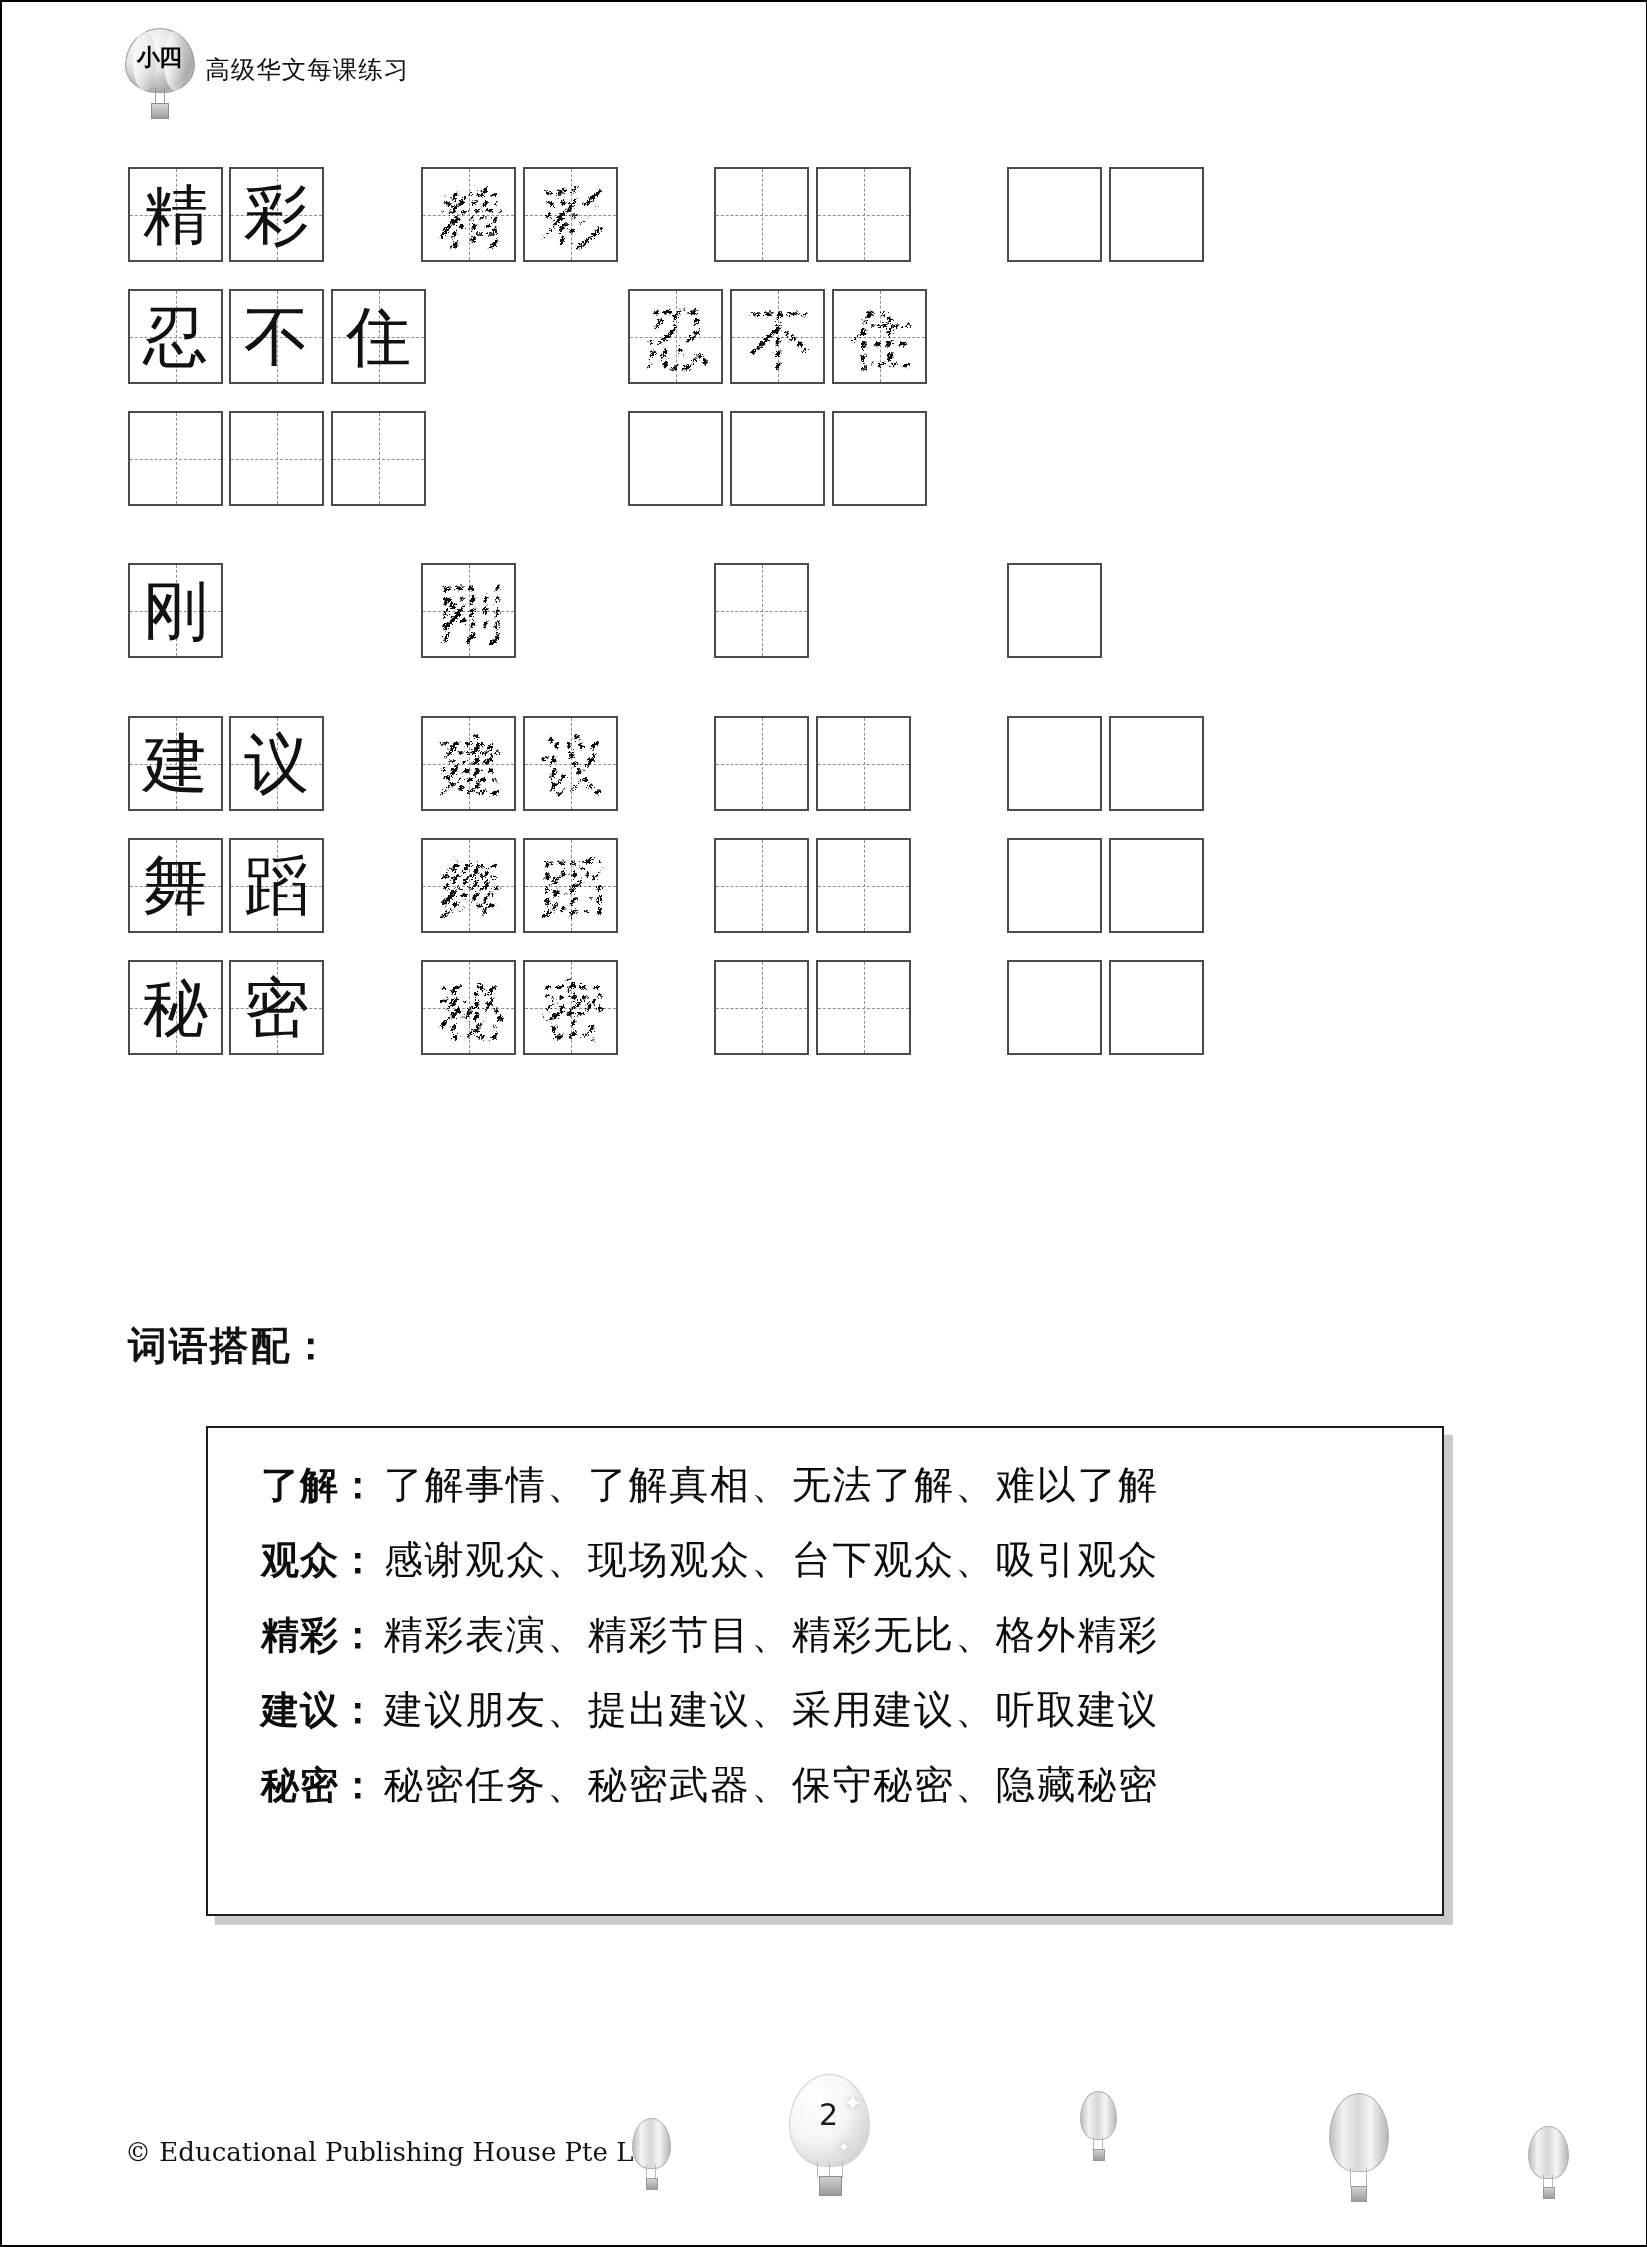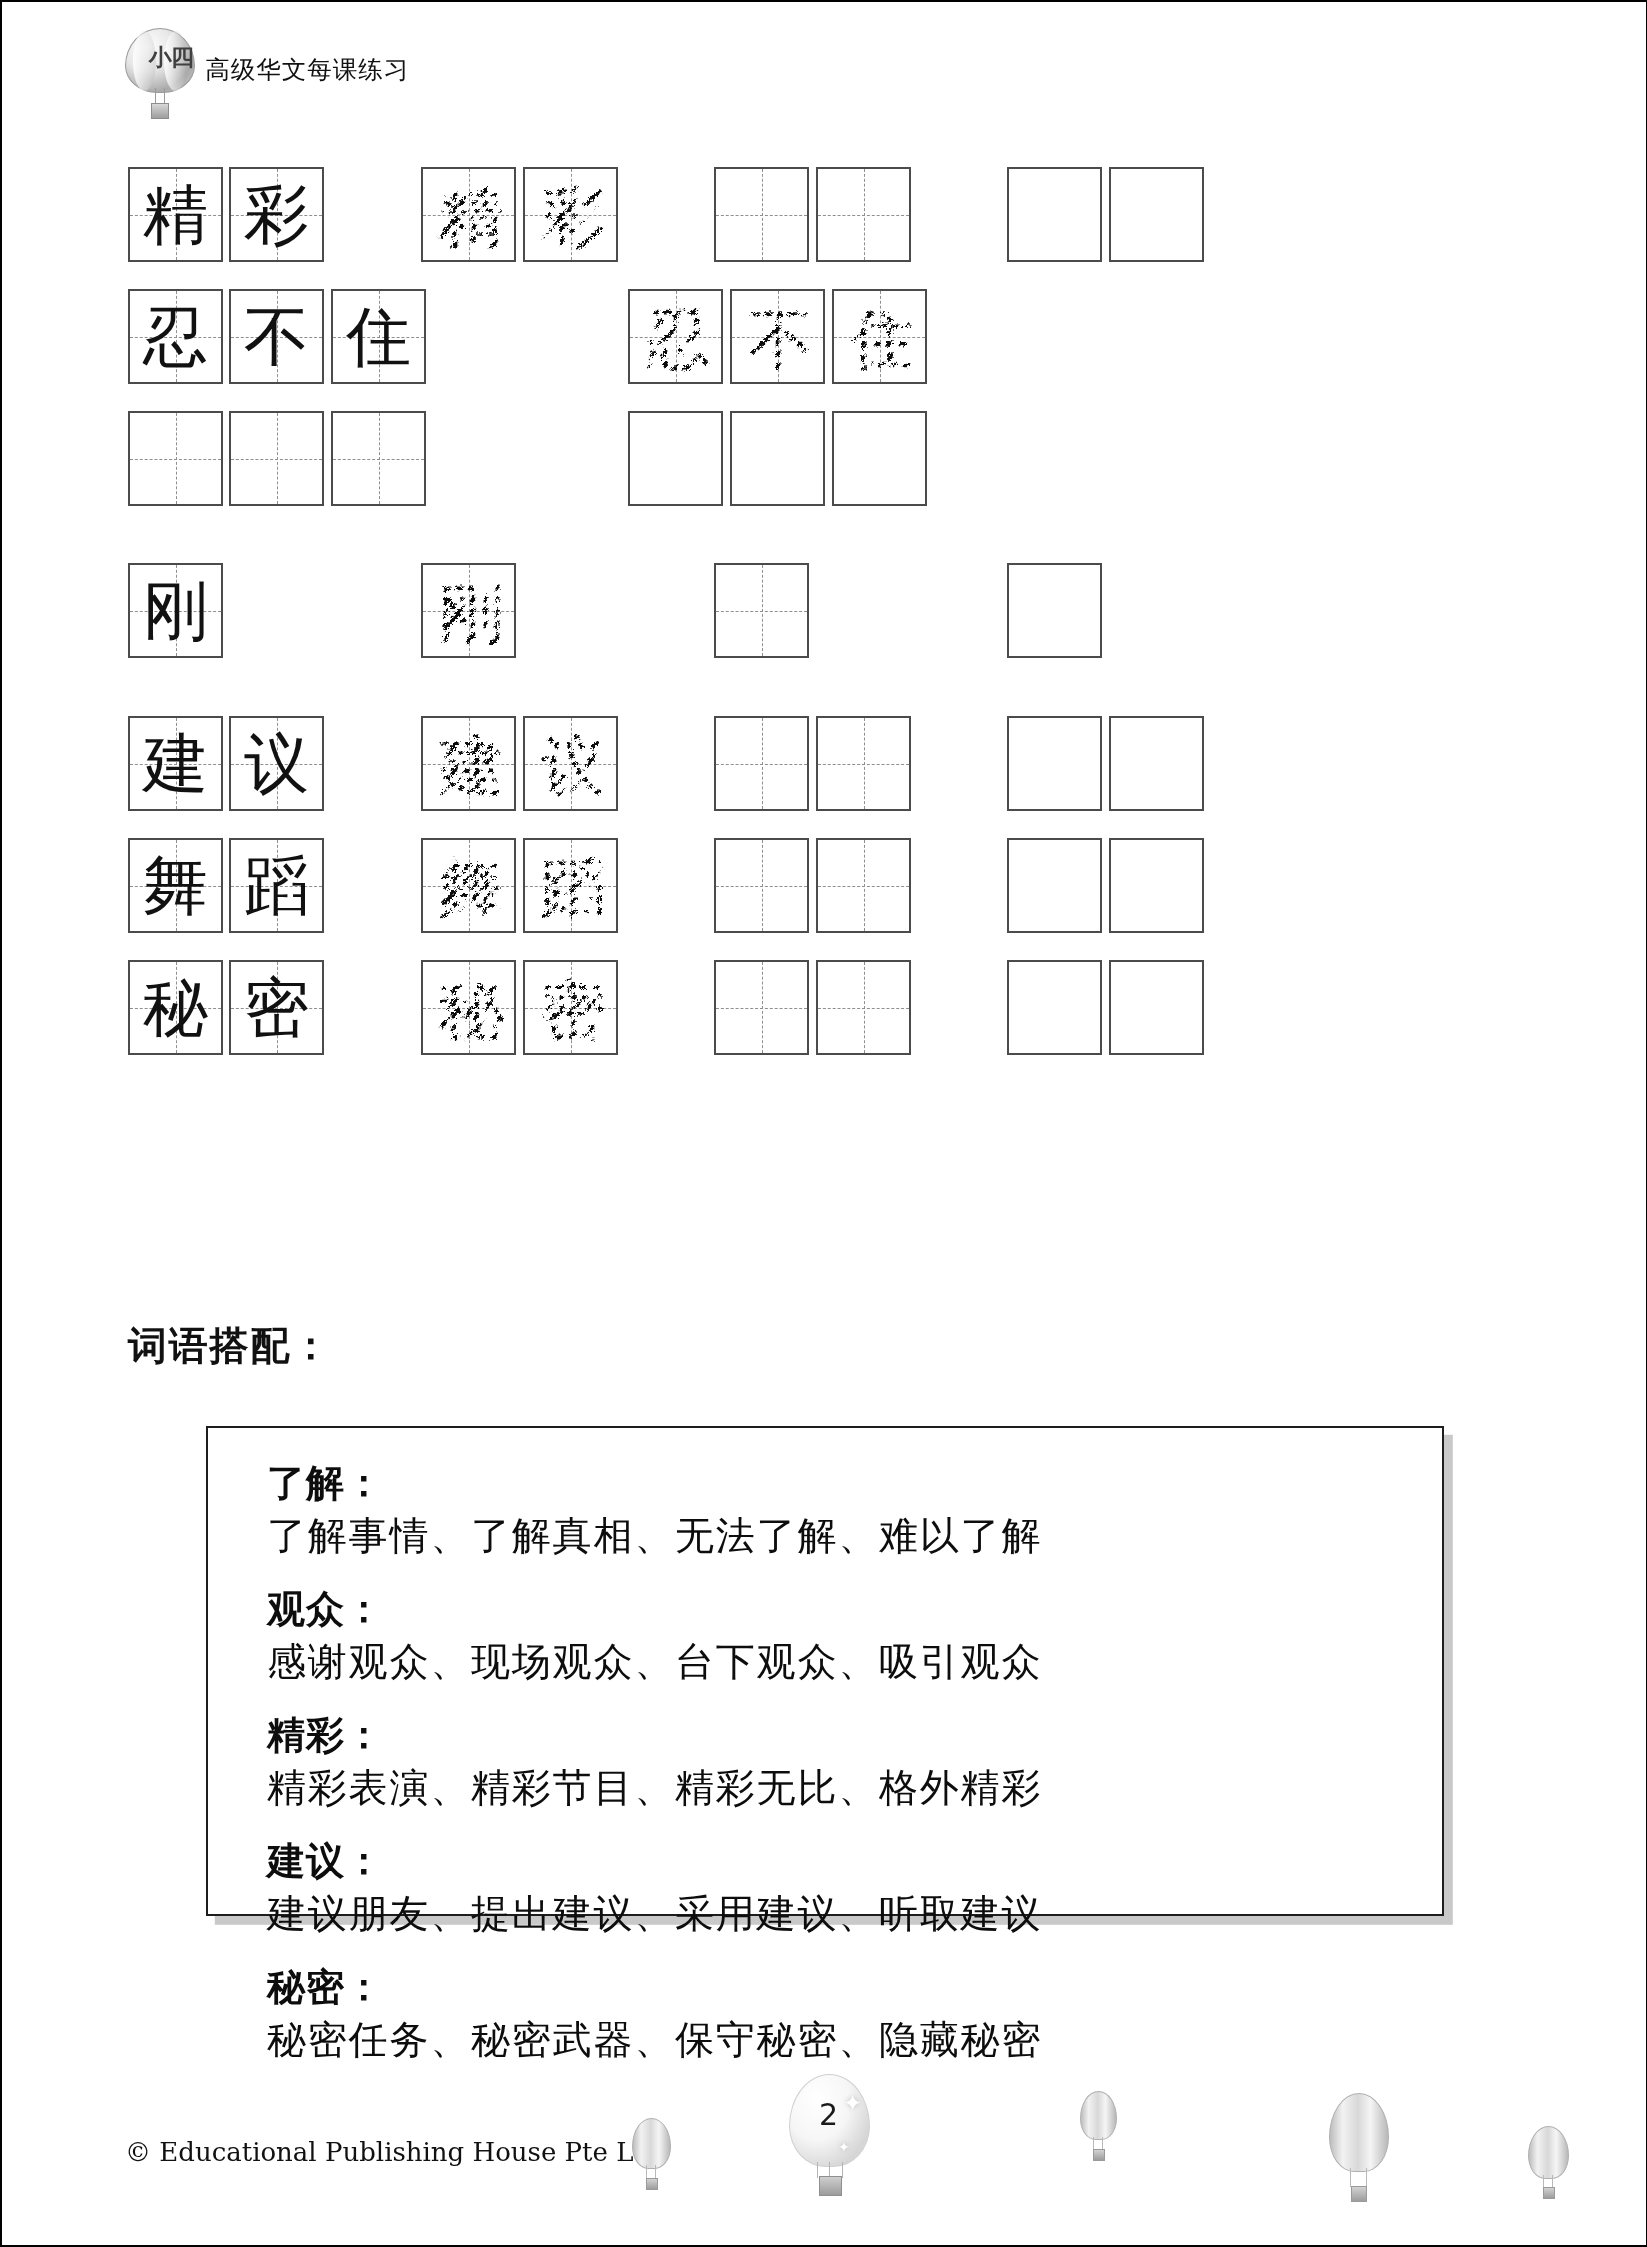--- a/index.html
+++ b/index.html
@@ -40,21 +40,21 @@
   .logo-balloon .basket{
     position:absolute;left:26px;top:75px;width:16px;height:14px;
     background:linear-gradient(180deg,#d8d8d8,#9e9e9e);
     border:0.9px solid #8d8d8d;
   }
   .logo-balloon .rope{
     position:absolute;top:60px;width:0.9px;height:17.6px;background:#9a9a9a;
   }
   .logo-text{
     position:absolute;left:0;top:14px;width:68px;
-    text-align:right;font-size:23px;color:#404040;
+    text-align:center;font-size:23px;color:#000000;
     font-family:Liberation Sans, sans-serif;font-weight:700;
     letter-spacing:-0.9px;
     z-index:3;
   }
   .header-title{
     font-family:"DejaVu Sans", sans-serif;
     font-size:24.6px;font-weight:400;color:#111;
     letter-spacing:0.9px;
     padding-bottom:12.3px;
   }
@@ -114,21 +114,20 @@
     box-sizing:border-box;
     box-shadow:8.8px 8.8px 0 0 #c9c9c9;
     padding:30px 26px 0 53px;
   }
   .colloc-line{
     display:flex;align-items:baseline;
     font-family:"DejaVu Serif", serif;
     font-size:39px;color:#0d0d0d;
     margin-bottom:21px;
     white-space:nowrap;
-    flex-direction:column;
   }
   .colloc-head{
     font-weight:700;
     font-family:"DejaVu Sans", sans-serif;
     font-size:38px;
     letter-spacing:0.9px;
   }
   .colloc-body{
     margin-left:6px;
     letter-spacing:1.8px;

